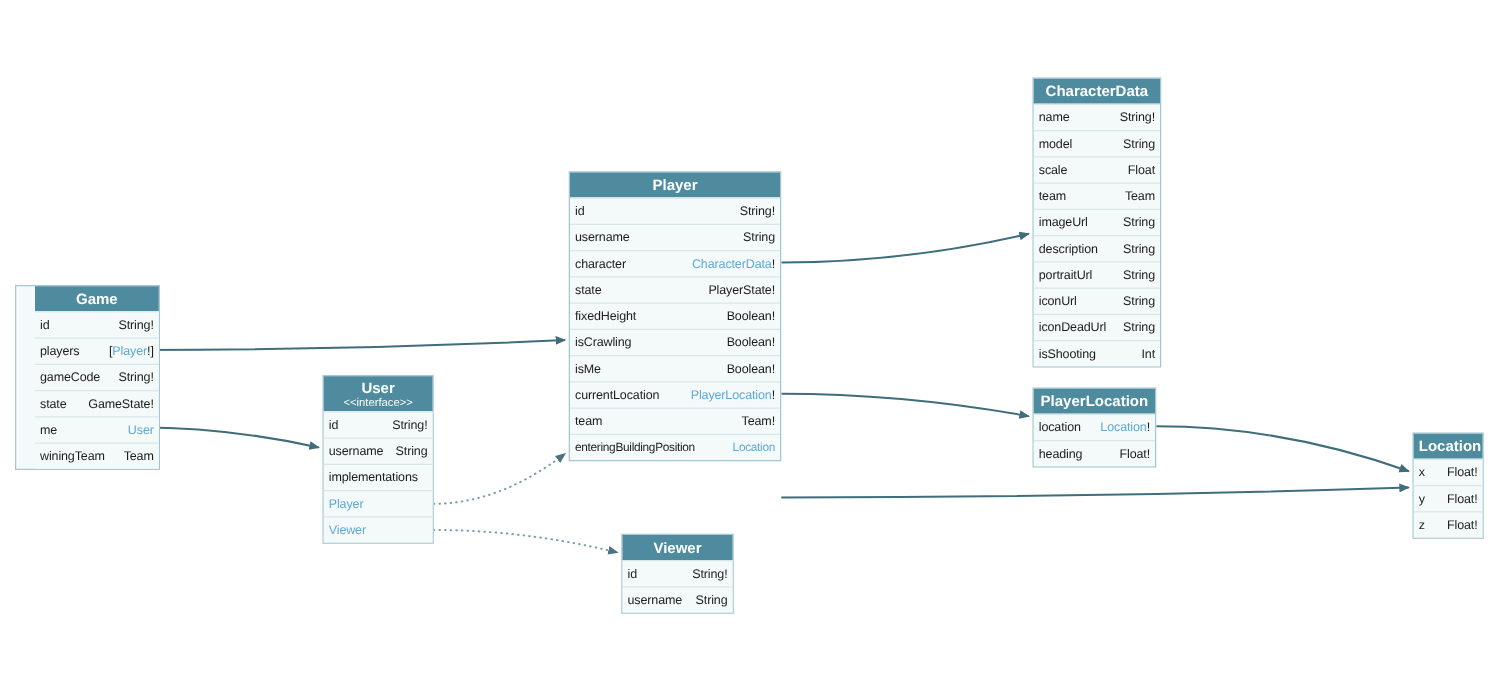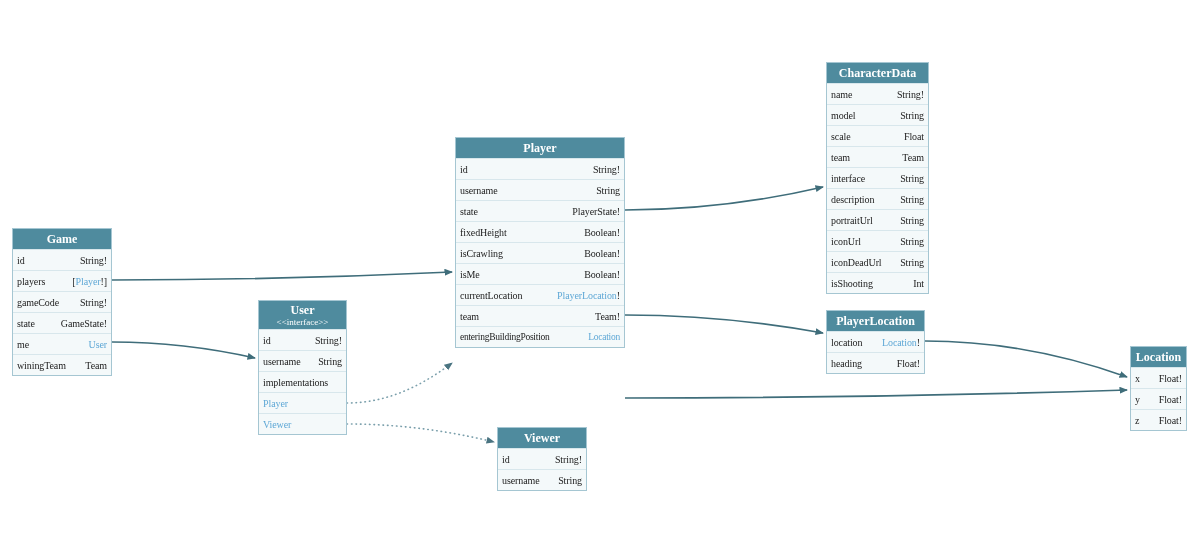--- a/index.html
+++ b/index.html
@@ -34,21 +34,20 @@
     stroke:var(--arrow-dotted);
     stroke-width:1.6;
     stroke-dasharray:0.5 4;
     stroke-linecap:round;
   }
   .entity{
     position:absolute;
     background:var(--row-bg);
     border:1px solid var(--entity-border);
     box-shadow:0 0 0 1px rgba(255,255,255,0);
-    font-family:Liberation Serif, serif;
   }
   .entity-header{
     background:var(--header-bg);
     color:#ffffff;
     text-align:center;
     padding:2px 4px;
     min-height:20px;
     display:flex;
     flex-direction:column;
     justify-content:center;
@@ -100,21 +99,21 @@
     </defs>
   <path d="M112,280 Q282,280 452,272" class="edge" marker-end="url(#arrow-solid)"></path>
       <path d="M112,342 Q183.5,342 255,358" class="edge" marker-end="url(#arrow-solid)"></path>
       <path d="M625,210 Q724,210 823,187" class="edge" marker-end="url(#arrow-solid)"></path>
       <path d="M625,315 Q724,315 823,333" class="edge" marker-end="url(#arrow-solid)"></path>
       <path d="M625,398 Q876,398 1127,390" class="edge" marker-end="url(#arrow-solid)"></path>
       <path d="M925,341 Q1026,341 1127,377" class="edge" marker-end="url(#arrow-solid)"></path>
       <path d="M347,403 Q399.5,403 452,363" class="edge dotted" marker-end="url(#arrow-dotted)"></path>
       <path d="M347,424 Q420.5,424 494,442" class="edge dotted" marker-end="url(#arrow-dotted)"></path>
     </svg>
-<div class="entity" style="left: 12px; top: 228px; width: 100px;">
+<div class="entity" style="left: 12px; top: 228px; width: 116px; padding-left: 15px;">
       <div class="entity-header">
         <div class="entity-title">Game</div>
       </div>
       <div class="field-row">
         <span class="fname">id</span>
         <span class="ftype"><span>String!</span></span>
       </div>
       <div class="field-row">
         <span class="fname">players</span>
         <span class="ftype"><span>[</span><span class="link">Player</span><span>!]</span></span>
@@ -163,20 +162,24 @@
       <div class="entity-header">
         <div class="entity-title">Player</div>
       </div>
       <div class="field-row">
         <span class="fname">id</span>
         <span class="ftype"><span>String!</span></span>
       </div>
       <div class="field-row">
         <span class="fname">username</span>
         <span class="ftype"><span>String</span></span>
+      </div>
+      <div class="field-row">
+        <span class="fname">character</span>
+        <span class="ftype"><span class="link">CharacterData</span><span>!</span></span>
       </div>
       <div class="field-row">
         <span class="fname">state</span>
         <span class="ftype"><span>PlayerState!</span></span>
       </div>
       <div class="field-row">
         <span class="fname">fixedHeight</span>
         <span class="ftype"><span>Boolean!</span></span>
       </div>
       <div class="field-row">
@@ -227,21 +230,21 @@
       </div>
       <div class="field-row">
         <span class="fname">scale</span>
         <span class="ftype"><span>Float</span></span>
       </div>
       <div class="field-row">
         <span class="fname">team</span>
         <span class="ftype"><span>Team</span></span>
       </div>
       <div class="field-row">
-        <span class="fname">interface</span>
+        <span class="fname">imageUrl</span>
         <span class="ftype"><span>String</span></span>
       </div>
       <div class="field-row">
         <span class="fname">description</span>
         <span class="ftype"><span>String</span></span>
       </div>
       <div class="field-row">
         <span class="fname">portraitUrl</span>
         <span class="ftype"><span>String</span></span>
       </div>

